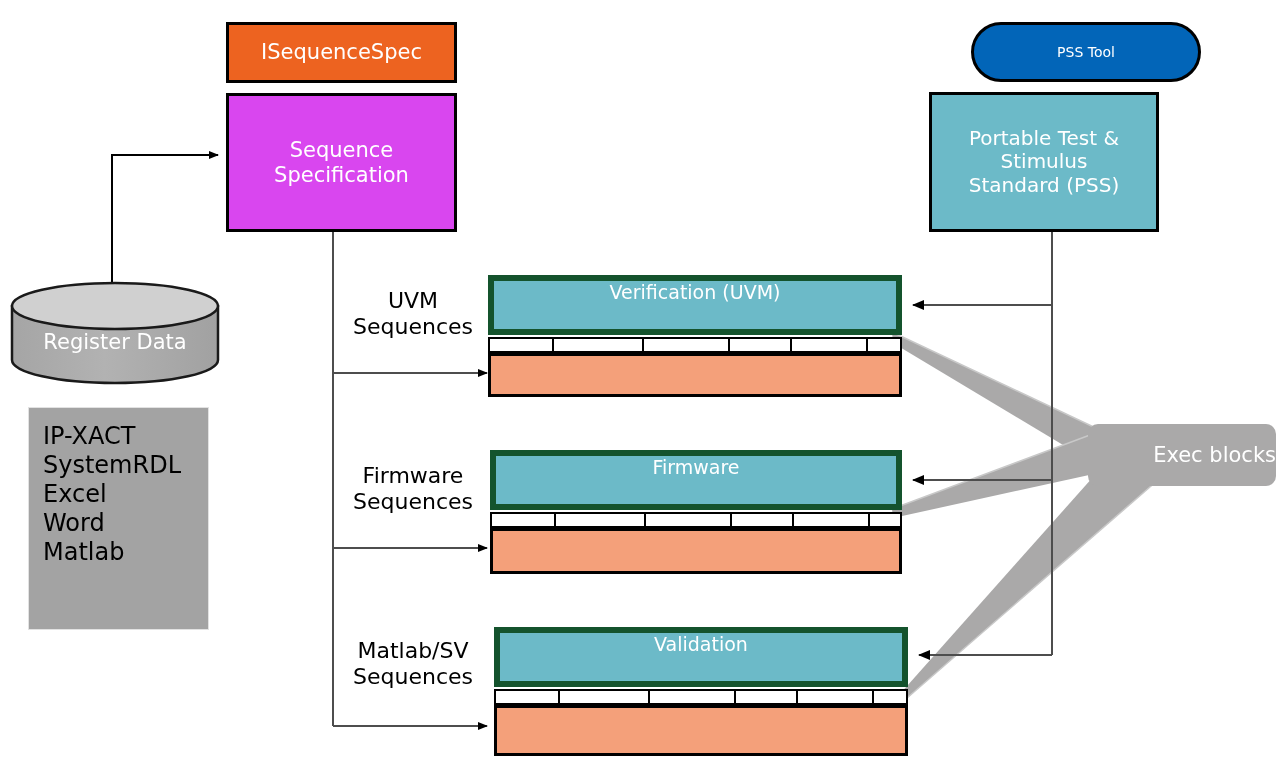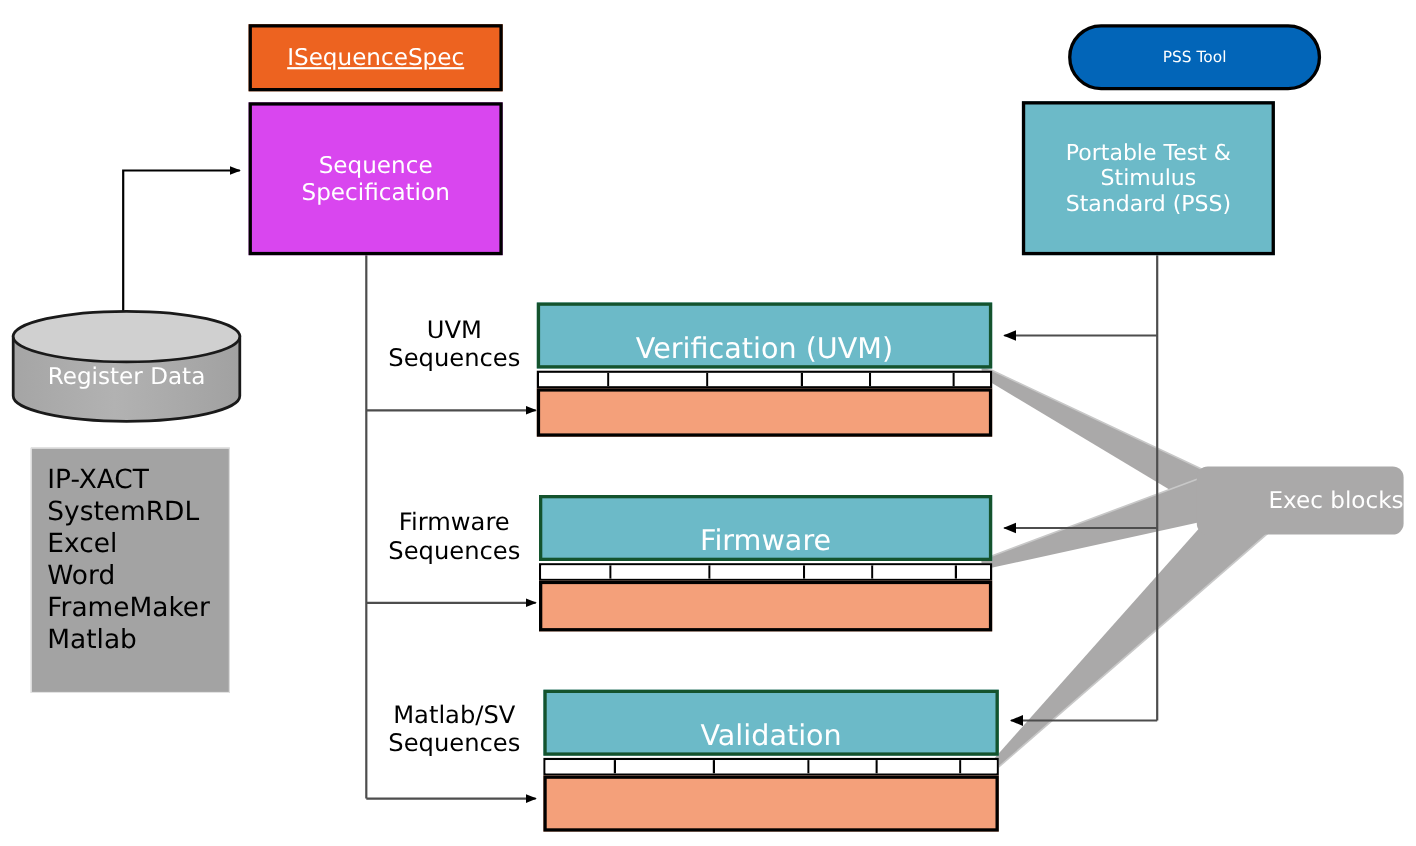--- a/index.html
+++ b/index.html
@@ -35,21 +35,20 @@
     text-align: center;
     color: #ffffff;
     line-height: 1.18;
   }
 
   
   #ispec-box {
     left: 226px; top: 22px; width: 231px; height: 61px;
     background: #ED6320;
     font-size: 21px;
-    text-decoration: underline;
   }
   #seqspec-box {
     left: 226px; top: 93px; width: 231px; height: 139px;
     background: #d946ef;
     font-size: 21px;
   }
 
   
   #register-cylinder {
     position: absolute;
@@ -97,27 +96,27 @@
     position: absolute;
     color: #000000;
     font-size: 22px;
     text-align: center;
     line-height: 1.17;
     white-space: nowrap;
   }
   .stack-top {
     position: absolute;
     box-sizing: border-box;
-    border: 3px solid #14532d;
+    border: 6px solid #14532d;
     background: #6CBAC8;
     display: flex;
-    align-items: flex-end;
+    align-items: flex-start;
     justify-content: center;
     color: #ffffff;
-    font-size: 26px;
+    font-size: 19px;
   }
   .stack-strip {
     position: absolute;
     box-sizing: border-box;
     border: 2px solid #000000;
     background: #ffffff;
     display: flex;
   }
   .stack-strip .seg {
     box-sizing: border-box;
@@ -219,21 +218,20 @@
 
   <div id="register-cylinder">
     <div class="cyl-label">Register Data</div>
   </div>
 
   <div id="format-list">
     <div>IP-XACT</div>
     <div>SystemRDL</div>
     <div>Excel</div>
     <div>Word</div>
-    <div>FrameMaker</div>
     <div>Matlab</div>
   </div>
 
   <div class="box" id="psstool-box">
     <span>PSS Tool</span>
   </div>
 
   <div class="box" id="pss-box">
     <div>
       <div>Portable Test &amp;</div>

